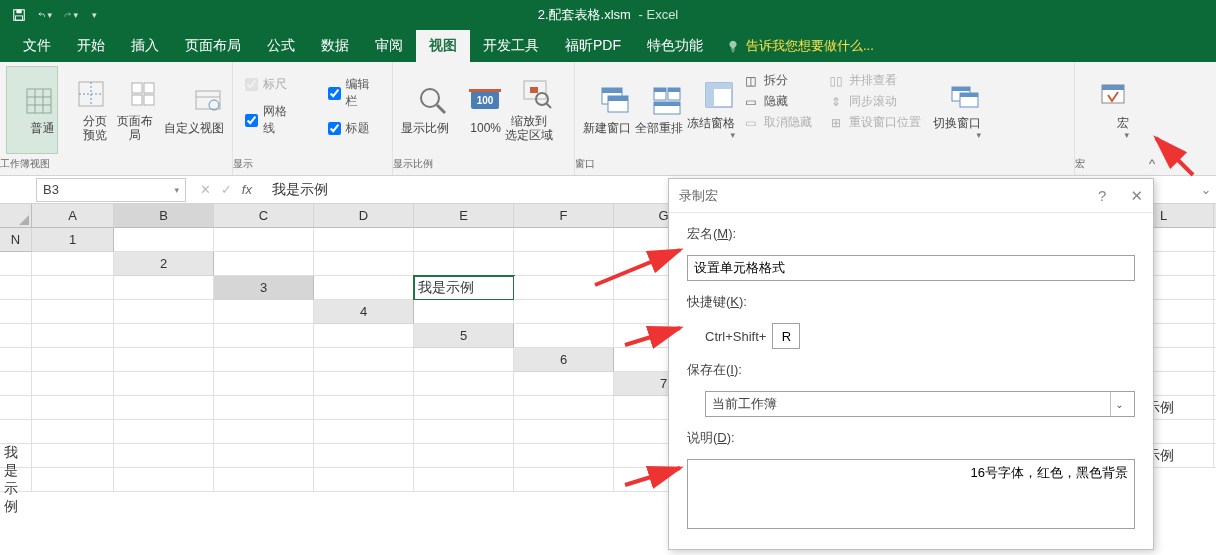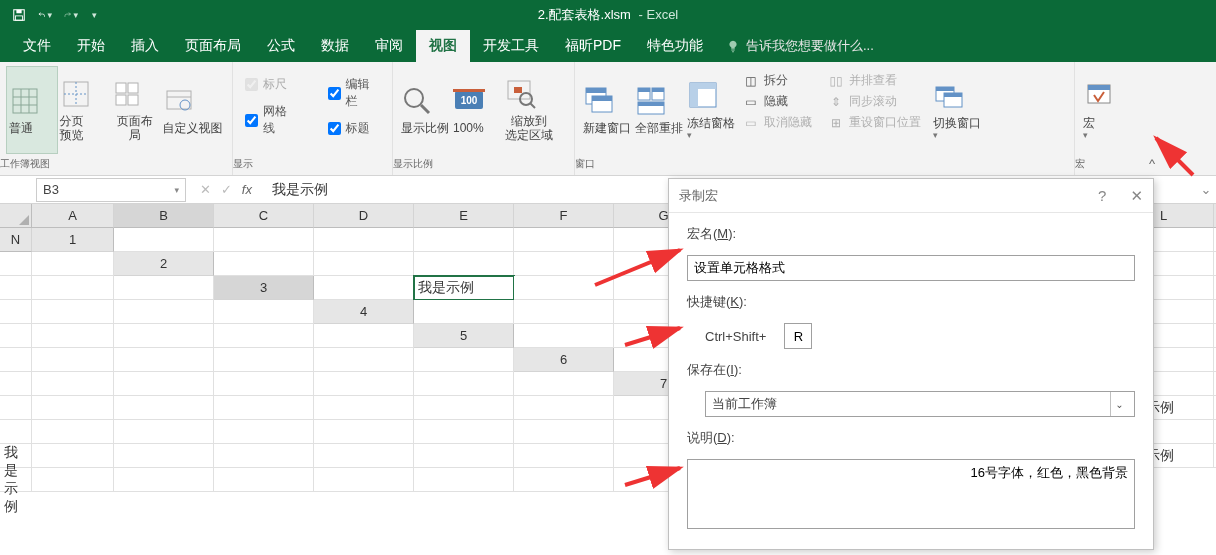--- a/index.html
+++ b/index.html
@@ -12,30 +12,30 @@
   .qat svg { width: 14px; height: 14px; }
   .down-caret { font-size: 9px; color: #cfe7da; margin-left: 2px; }
   .title-center { position: absolute; left: 0; right: 0; text-align: center; font-size: 13px; pointer-events: none; }
   .title-center span:first-child { color: #fff; }
   .title-center span:last-child { color: #cfe7da; margin-left: 4px; }
 
   
   .ribtabs { height: 32px; background: #0b6a38; display: flex; align-items: stretch; padding-left: 10px; color: #fff; position: relative; }
   .ribtab { display: flex; align-items: center; padding: 0 13px; font-size: 14px; cursor: default; }
   .ribtab.active { background: #f3f3f3; color: #217346; font-weight: bold; }
-  .tellme { display: flex; align-items: center; color: #e5e5e5; font-size: 13px; padding-left: 10px; gap: 6px; }
+  .tellme { display: flex; align-items: center; color: #fde047; font-size: 13px; padding-left: 10px; gap: 6px; }
   .tellme svg { width: 14px; height: 14px; }
 
   
   .ribbon { height: 114px; background: #f3f3f3; border-bottom: 1px solid #d4d4d4; display: flex; }
   .group { border-right: 1px solid #e1e1e1; display: flex; flex-direction: column; }
   .group-body { flex: 1; display: flex; align-items: flex-start; padding: 4px 6px 0 6px; }
   .group-label { height: 18px; font-size: 10px; color: #666; }
 
-  .bigbtn { display: flex; flex-direction: column; align-items: flex-start; justify-content: center; width: 52px; padding: 4px 2px; height: 88px; text-align: center; cursor: default; }
+  .bigbtn { display: flex; flex-direction: column; align-items: flex-end; justify-content: center; width: 52px; padding: 4px 2px; height: 88px; text-align: center; cursor: default; }
   .bigbtn.wide { width: 66px; }
   .bigbtn.active { background: #d9e8df; border: 1px solid #b7cfc0; }
   .bigbtn .ico { width: 32px; height: 32px; display: flex; align-items: center; justify-content: center; margin-bottom: 4px; }
   .bigbtn .lbl { font-size: 12px; line-height: 14px; color: #444; }
 
   .chkcol { display: flex; flex-direction: column; gap: 10px; padding: 10px 10px 0 6px; font-size: 12px; color: #555; }
   .chk { display: flex; align-items: center; gap: 5px; }
   .chk input { width: 13px; height: 13px; }
 
   .smallstack { display: flex; flex-direction: column; gap: 4px; padding: 6px 10px 0 6px; font-size: 12px; color: #555; }
@@ -71,21 +71,21 @@
   .dlg-title { height: 34px; border-bottom: 1px solid #e6e6e6; display: flex; align-items: center; padding: 0 10px; color: #666; font-size: 13px; }
   .dlg-title .right { margin-left: auto; display: flex; gap: 24px; color: #888; font-size: 15px; }
   .dlg-body { padding: 12px 18px 20px 18px; display: flex; flex-direction: column; gap: 12px; }
   .dlg-lbl { font-size: 13px; color: #444; }
   .dlg-lbl u { text-decoration: underline; }
   .dlg-input { width: 100%; height: 26px; border: 1px solid #a0a0a0; padding: 0 6px; font-size: 13px; }
   .dlg-input.short { width: 28px; text-align: center; }
   .dlg-select { width: 100%; height: 26px; border: 1px solid #a0a0a0; padding: 0 6px; font-size: 13px; display:flex; align-items:center; }
   .dlg-select .dd { margin-left:auto; width:18px; height:24px; border-left:1px solid #c0c0c0; display:flex;align-items:center;justify-content:center; font-size:10px;color:#555;}
   .dlg-textarea { width: 100%; height: 70px; border: 1px solid #a0a0a0; padding: 4px 6px; font-size: 13px; resize:none;text-align:right; }
-  .inline-row { display: flex; align-items: center; gap: 18px; padding-left: 18px; }
+  .inline-row { display: flex; align-items: center; gap: 6px; padding-left: 18px; }
 
   
   .arrow { position: absolute; pointer-events: none; z-index: 100; }
 
 </style>
 </head>
 <body>
 
 <div class="titlebar">
   <div class="qat">

